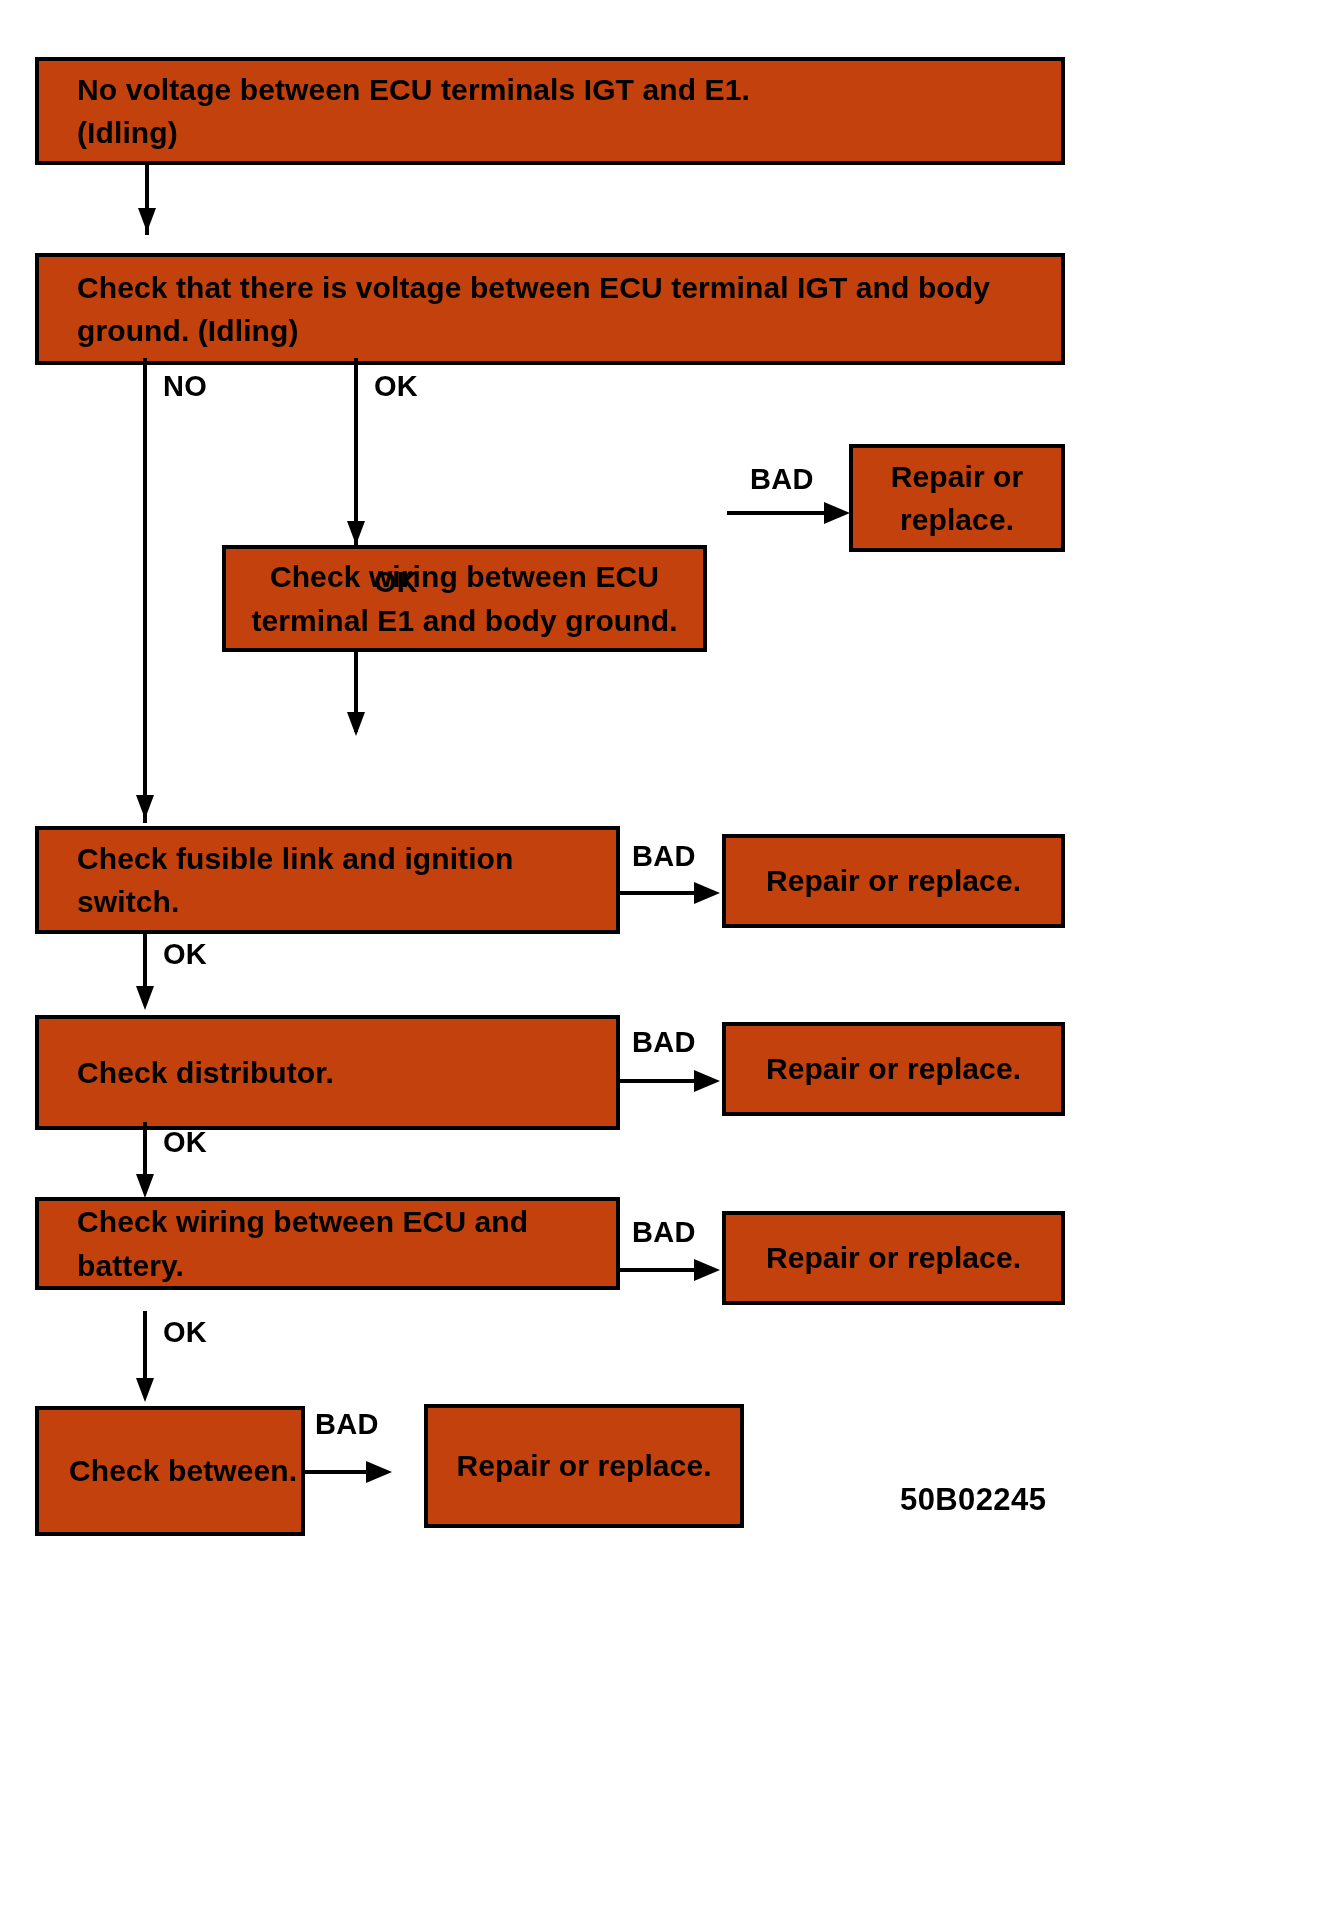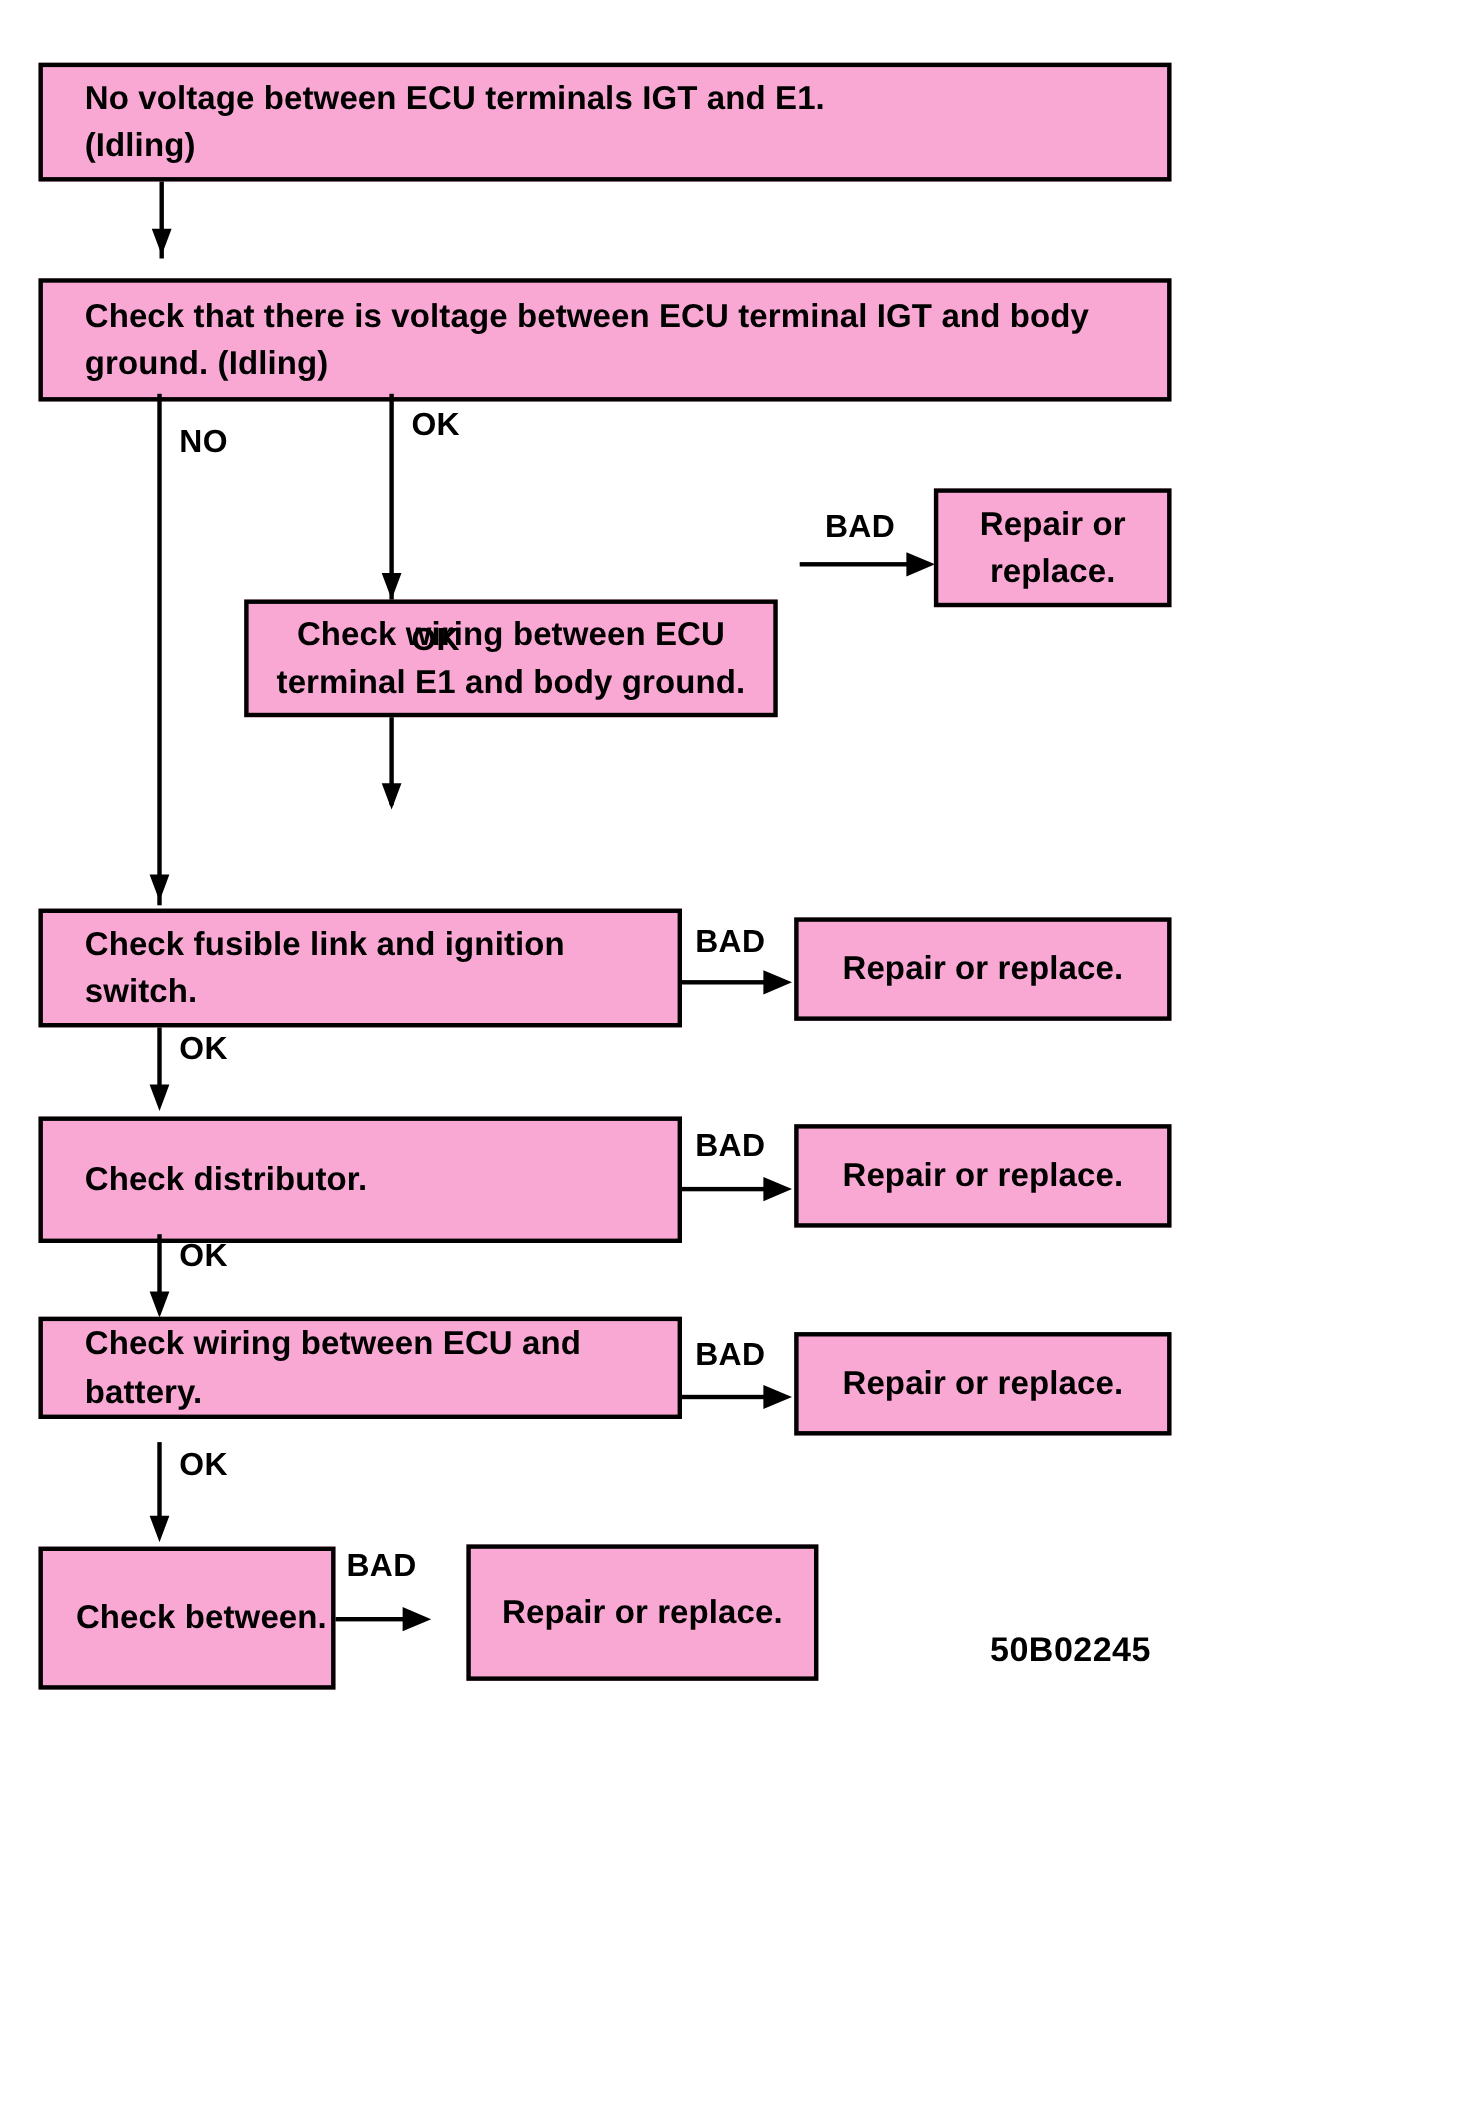--- a/index.html
+++ b/index.html
@@ -13,21 +13,21 @@
     height: 1915px;
     background: #ffffff;
     font-family: "Liberation Sans", sans-serif;
     color: #000000;
     overflow: hidden;
   }
   .box {
     position: absolute;
     box-sizing: border-box;
     border: 4px solid #000000;
-    background: #f9a8d4;
+    background: #c2410c;
     display: flex;
     align-items: center;
     font-size: 30px;
     font-weight: 700;
     line-height: 1.45;
     letter-spacing: 0.1px;
   }
   .box .txt {
     display: block;
     width: 100%;
@@ -92,21 +92,21 @@
   <div class="vline" style="left:145px; top:165px; width:4px; height:70px;"></div>
   <div class="arrow-down" style="left:138px; top:208px;"></div>
 
   <div class="box pad-left" style="left:35px; top:253px; width:1030px; height:112px;">
     <span class="txt">Check that there is voltage between ECU terminal IGT and body
 ground. (Idling)</span>
   </div>
 
   <div class="vline" style="left:143px; top:358px; width:4px; height:465px;"></div>
   <div class="arrow-down" style="left:136px; top:795px;"></div>
-  <div class="edge-label" style="left:163px; top:370px;margin-top:16px;">NO</div>
+  <div class="edge-label" style="left:163px; top:370px;">NO</div>
 
   <div class="vline" style="left:354px; top:358px; width:4px; height:190px;"></div>
   <div class="arrow-down" style="left:347px; top:521px;"></div>
   <div class="edge-label" style="left:374px; top:370px;">OK</div>
 
   <div class="box pad-center" style="left:222px; top:545px; width:485px; height:107px;">
     <span class="txt">Check wiring between ECU
 terminal E1 and body ground.</span>
   </div>
 

